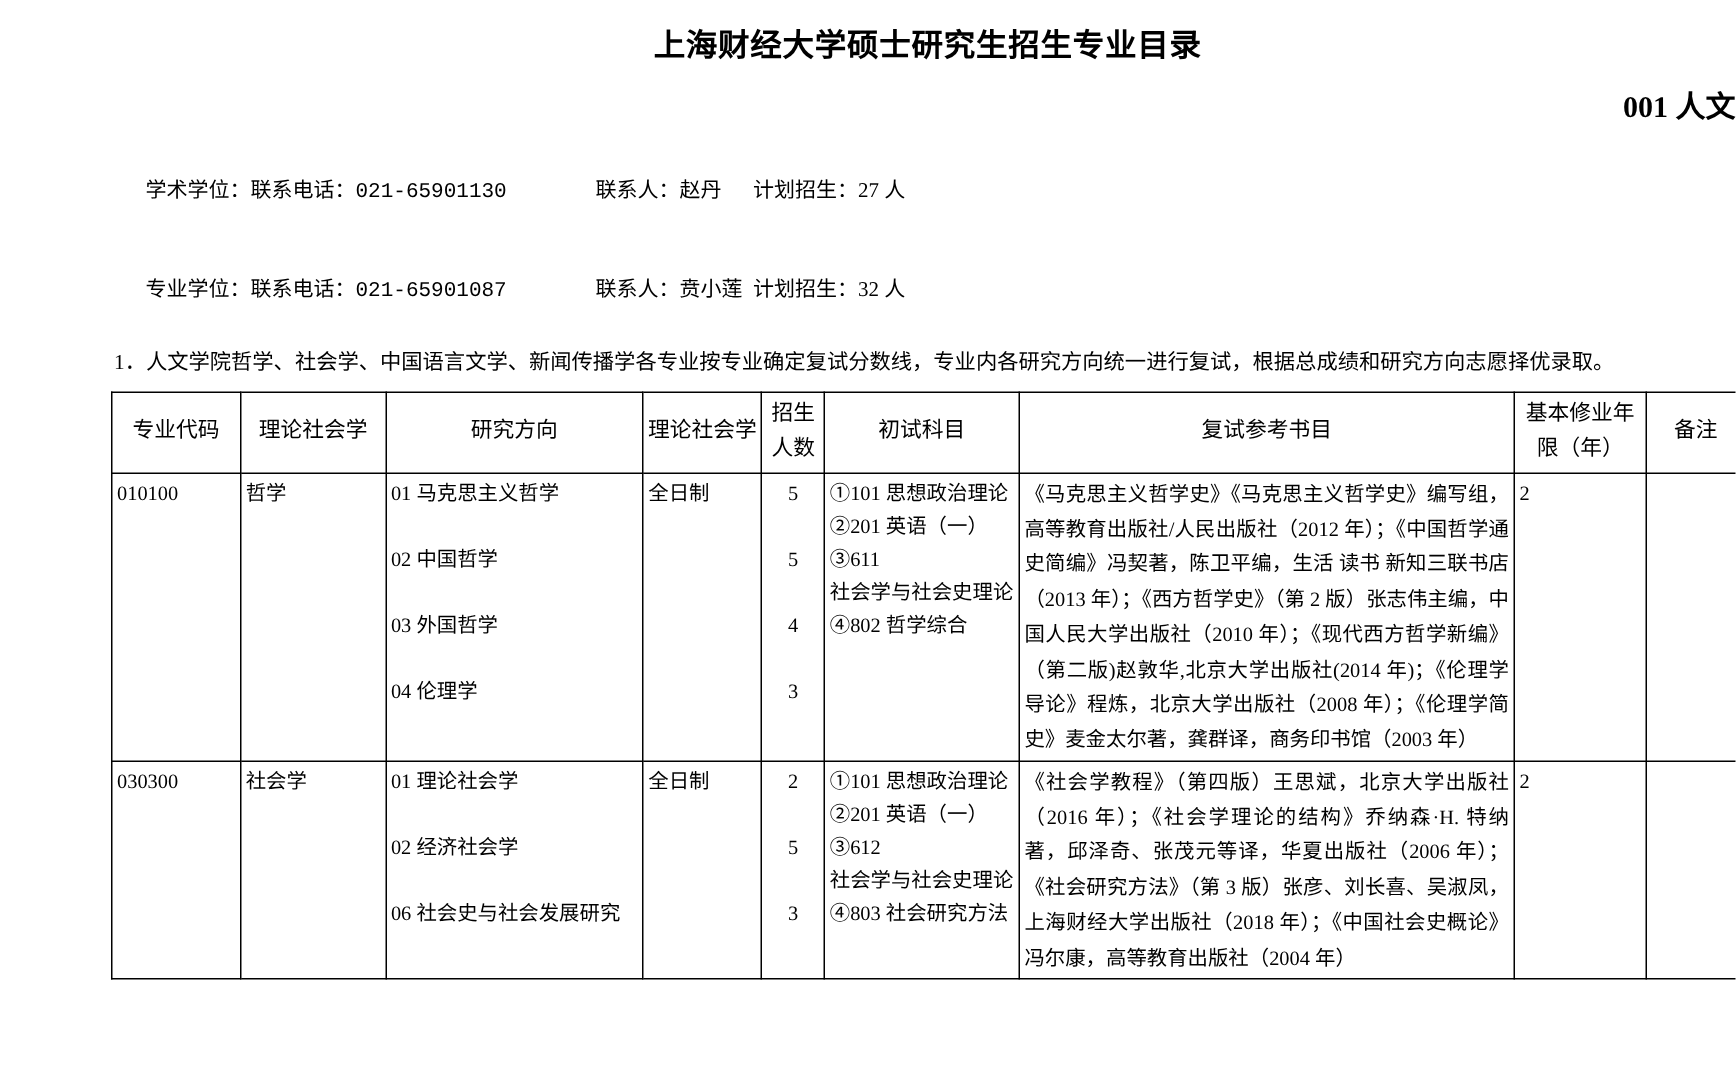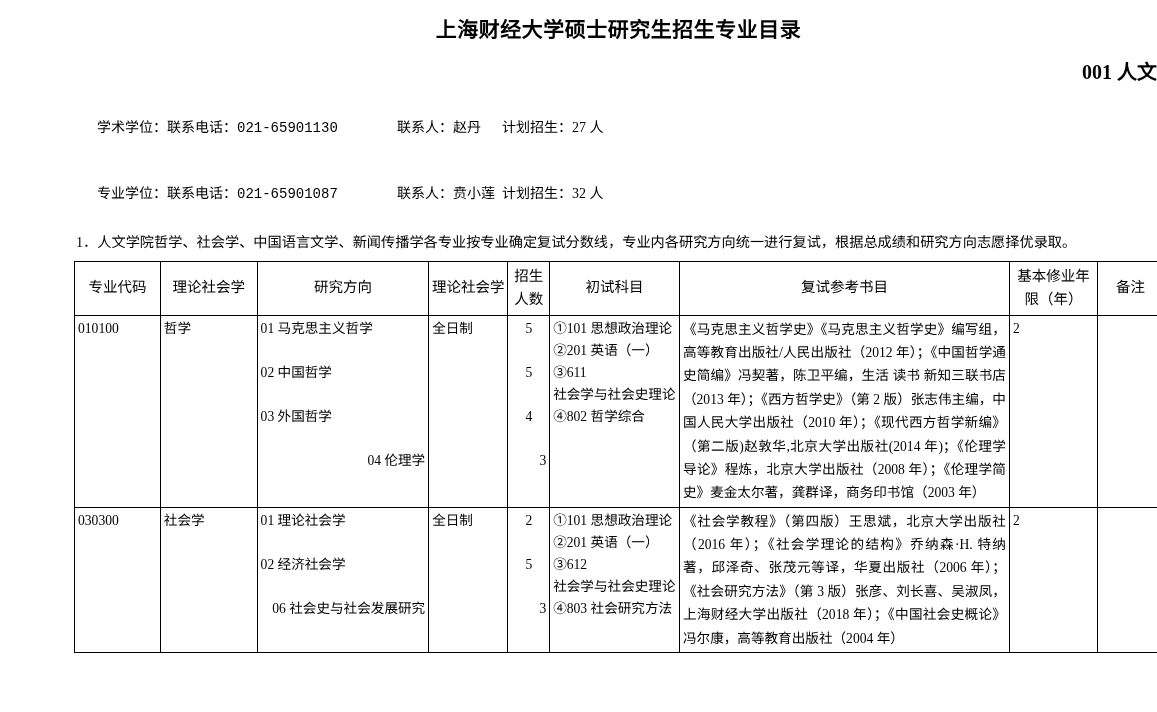--- a/index.html
+++ b/index.html
@@ -92,21 +92,21 @@
   .c-years  { width: 80px; }
   .c-remark { width: 60px; }
 
   .ctr  { text-align: left; }
 
   .dir-list p, .num-list p, .exam-list p, .book-p {
     margin: 0;
   }
   .dir-list p { margin-bottom: 22px; }
   .num-list p { text-align: center; margin-bottom: 22px; }
-  .dir-list p:last-child, .num-list p:last-child { margin-bottom: 0; text-align: right; }
+  .dir-list p:last-child, .num-list p:last-child { margin-bottom: 0; }
 
   .exam-list p { margin: 0; }
 
   .book-p {
     text-align: justify;
     text-align-last: left;
     line-height: 1.72;
   }
   .cell-top-pad { padding-top: 3px; }
 </style>

